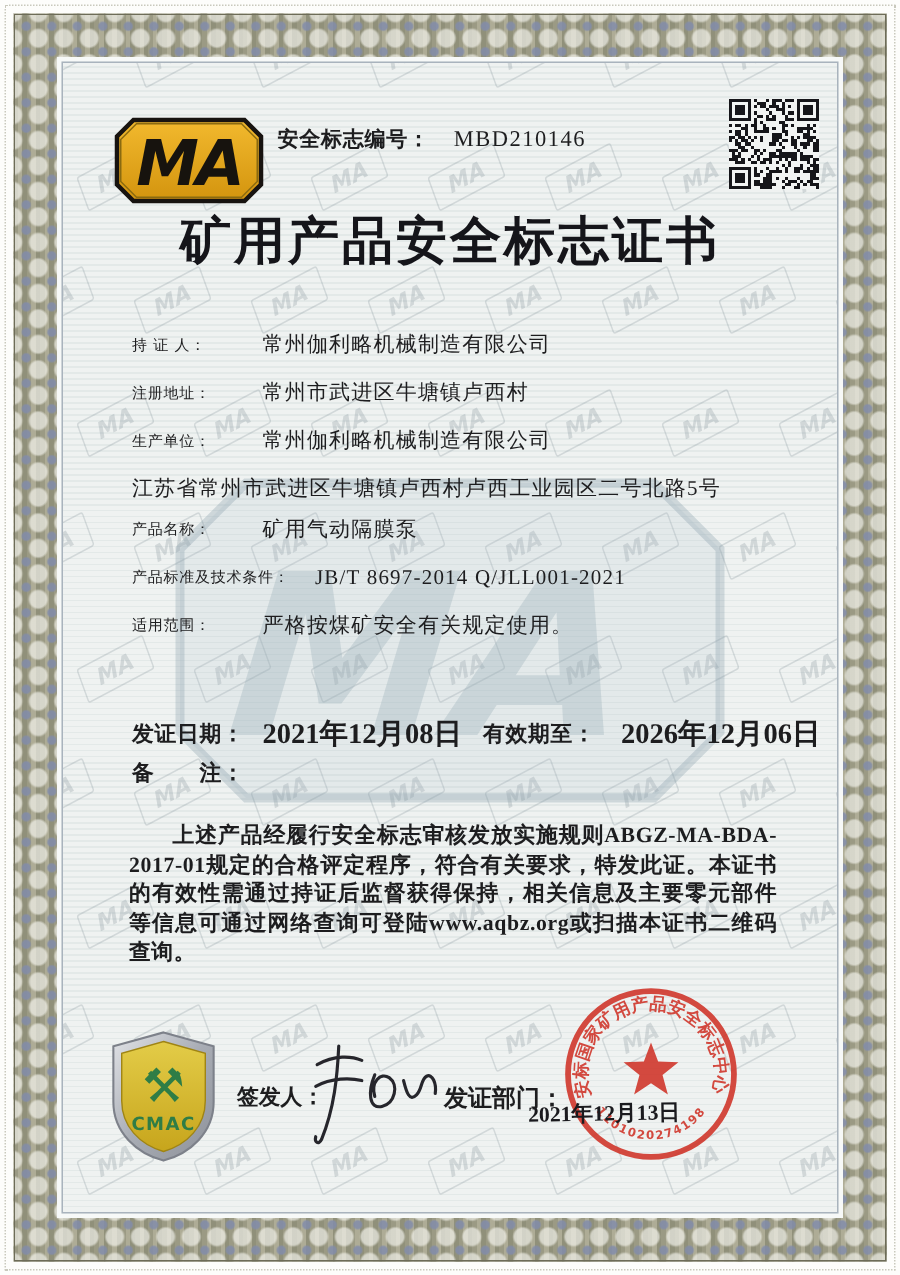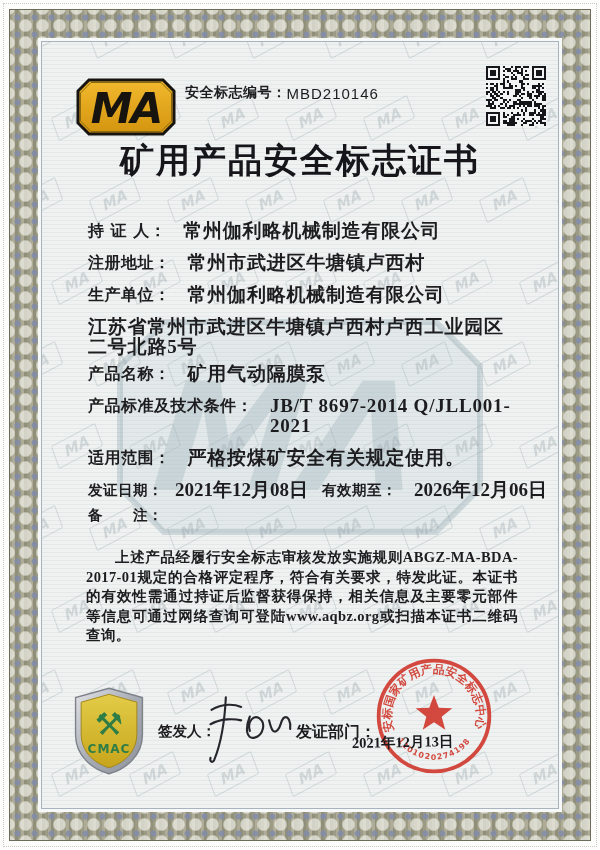--- a/index.html
+++ b/index.html
@@ -28,29 +28,29 @@
   .wm-layer{position:absolute;inset:0;z-index:1;overflow:hidden;pointer-events:none;}
   .wm-tile{position:absolute;width:48px;height:22px;border:1px solid rgba(122,138,146,.25);
     color:rgba(122,138,146,.26);font:italic 800 15px "DejaVu Sans",sans-serif;
     display:flex;align-items:center;justify-content:center;
     transform:rotate(-28deg) skewX(-8deg);border-radius:2px;}
   .wm-big{position:absolute;left:78px;top:282px;z-index:1;pointer-events:none;}
   
   .abs{position:absolute;z-index:2;}
   .serial-row{left:185px;top:84px;display:flex;align-items:flex-end;}
   .serial-label{font-weight:bold;font-size:14px;letter-spacing:.5px;}
-  .serial-value{font-family:Liberation Sans, sans-serif;font-size:15px;margin-left:0;letter-spacing:1px;}
+  .serial-value{font-family:Liberation Serif, serif;font-size:15px;margin-left:16px;letter-spacing:1px;}
   .qr-box{left:486px;top:66px;width:60px;height:60px;}
   .cert-title{left:0;right:0;top:138px;text-align:center;font-family:"Liberation Serif","DejaVu Serif",serif;
     font-size:34px;font-weight:900;letter-spacing:2px;color:#15151a;}
   .fields{left:88px;top:221px;width:430px;}
   .row{display:flex;margin-bottom:12px;line-height:20px;}
   .row.tight{margin-bottom:7px;}
-  .lbl{flex:0 0 auto;min-width:70px;margin-right:17px;font-weight:bold;font-size:16px;white-space:nowrap;letter-spacing:.5px;}
-  .val{flex:1;font-family:"Liberation Serif","DejaVu Serif",serif;font-weight:700;font-size:19px;letter-spacing:.8px;}
+  .lbl{flex:0 0 auto;min-width:70px;margin-right:17px;font-weight:normal;font-size:10px;white-space:nowrap;letter-spacing:.5px;}
+  .val{flex:1;font-family:"Liberation Serif","DejaVu Serif",serif;font-weight:400;font-size:14px;letter-spacing:.8px;}
   .dates-row{left:88px;top:480px;display:flex;line-height:20px;width:430px;}
   .dates-row .lbl2{font-weight:bold;font-size:14.5px;white-space:nowrap;letter-spacing:.5px;}
   .dates-row .val2{font-family:"Liberation Serif","DejaVu Serif",serif;font-weight:600;font-size:19px;white-space:nowrap;}
   .remark-row{left:88px;top:506px;font-weight:bold;font-size:14.5px;letter-spacing:.5px;}
   .body-par{left:86px;top:548px;width:432px;font-family:"Liberation Serif","DejaVu Serif",serif;
     font-weight:600;font-size:14.5px;line-height:19.5px;text-indent:2em;text-align:justify;letter-spacing:.4px;}
   
   .cmac-box{left:70px;top:684px;width:78px;height:94px;}
   .signer-label{left:158px;top:722px;font-weight:bold;font-size:14.5px;}
   .signature-box{left:198px;top:690px;width:96px;height:78px;z-index:3;}

